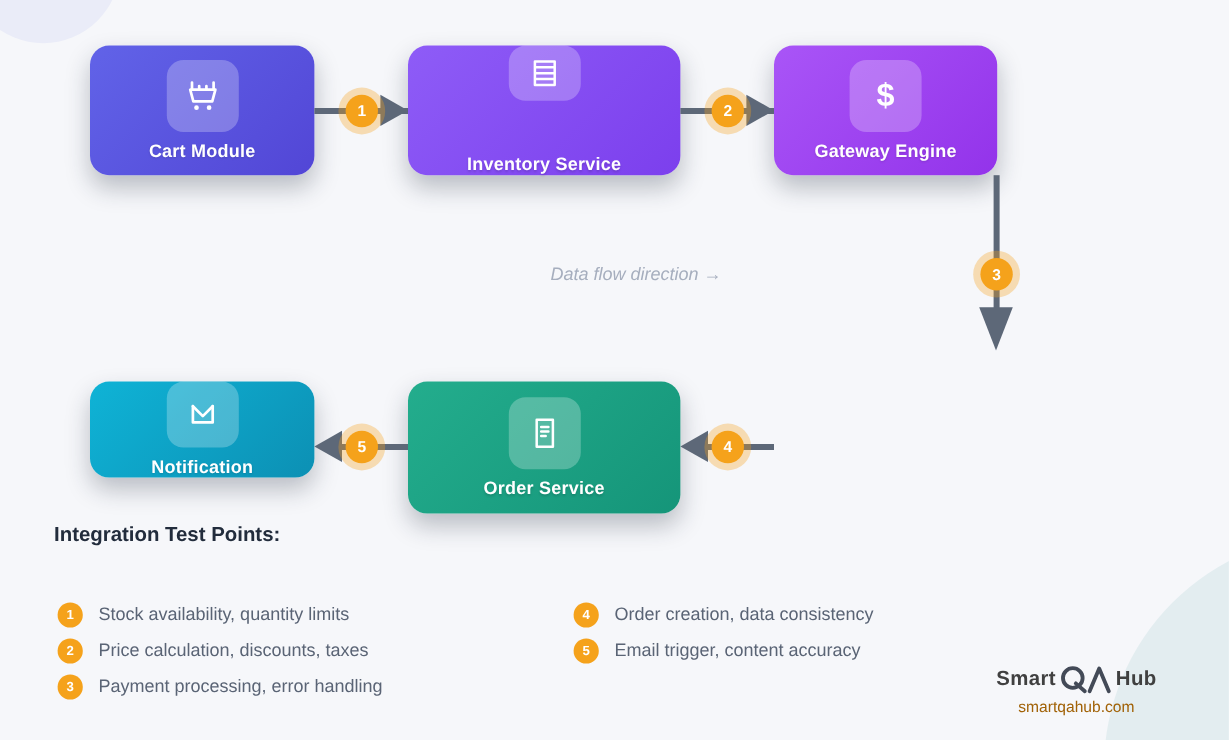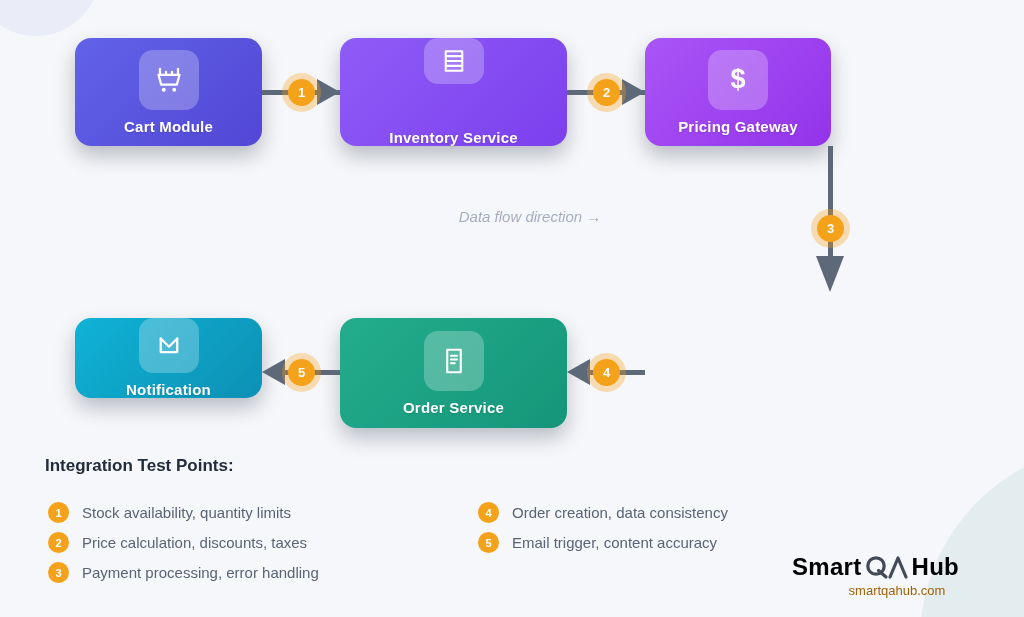--- a/index.html
+++ b/index.html
@@ -35,40 +35,40 @@
   .arrowhead { position:absolute; width:0; height:0; }
   .arrow-right { border-top:13px solid transparent; border-bottom:13px solid transparent; border-left:23px solid #5d6878; }
   .arrow-left  { border-top:13px solid transparent; border-bottom:13px solid transparent; border-right:23px solid #5d6878; }
   .arrow-down  { border-left:14px solid transparent; border-right:14px solid transparent; border-top:36px solid #5d6878; }
 
   .flow-badge { position:absolute; width:27px; height:27px; border-radius:50%;
                 background:#f5a21b; box-shadow:0 0 0 6px rgba(245,162,27,0.32);
                 color:#fff; font-size:13px; font-weight:bold;
                 display:flex; align-items:center; justify-content:center; z-index:3; }
 
-  .flow-direction { position:absolute; left:430px; top:208px; width:200px; text-align:center;
+  .flow-direction { position:absolute; left:430px; top:220px; width:200px; text-align:center;
                     font-style:italic; color:#a6aebe; font-size:15px; }
 
   
-  .tp-title { position:absolute; left:45px; top:456px; font-size:17px; font-weight:bold; color:#222c3c; }
+  .tp-title { position:absolute; left:45px; top:436px; font-size:17px; font-weight:bold; color:#222c3c; }
   .tp-item { position:absolute; display:flex; align-items:center; gap:13px; }
   .tp-badge { width:21px; height:21px; border-radius:50%; background:#f5a21b; flex:0 0 21px;
               color:#fff; font-size:11px; font-weight:bold;
               display:flex; align-items:center; justify-content:center; }
   .tp-text { font-size:15px; color:#5a6475; }
   .tp-1 { left:48px;  top:502px; }
   .tp-2 { left:48px;  top:532px; }
   .tp-3 { left:48px;  top:562px; }
   .tp-4 { left:478px; top:502px; }
   .tp-5 { left:478px; top:532px; }
 
   
   .brand { position:absolute; right:22px; top:553px; width:210px; text-align:center; }
-  .brand-line { display:flex; align-items:center; gap:2px;
-                color:#000000; font-size:24px; font-weight:bold; letter-spacing:0.3px; }
+  .brand-line { display:flex; align-items:center; justify-content:center; gap:2px;
+                color:#404040; font-size:17px; font-weight:bold; letter-spacing:0.3px; }
   .brand-url { margin-top:2px; color:#a16207; font-size:13px; }
 </style>
 </head>
 <body>
 
 <div class="stage">
 
   <div class="blob blob-topleft"></div>
   <div class="blob blob-bottomright"></div>
 
@@ -90,21 +90,21 @@
         <path d="M13 17.5 h22 M13 24 h22 M13 30.5 h22"></path>
       </svg>
     </div>
     <div class="node-label">Inventory Service</div>
   </div>
 
   <div class="node node-pricing" style="background: linear-gradient(135deg, rgb(169, 85, 247), rgb(147, 51, 234));">
     <div class="icon-tile">
       <span class="dollar-glyph">$</span>
     </div>
-    <div class="node-label">Pricing Gateway</div>
+    <div class="node-label">Gateway Engine</div>
   </div>
 
   <div class="node node-notification" style="background: linear-gradient(135deg, rgb(15, 179, 214), rgb(12, 144, 180));">
     <div class="icon-tile">
       <svg width="36" height="36" viewBox="0 0 48 48" fill="none" stroke="#ffffff" stroke-width="3" stroke-linecap="round" stroke-linejoin="round">
         <path d="M13 14 v18 h22 v-18"></path>
         <path d="M13 14 l11 11 11 -11"></path>
       </svg>
     </div>
     <div class="node-label">Notification</div>

